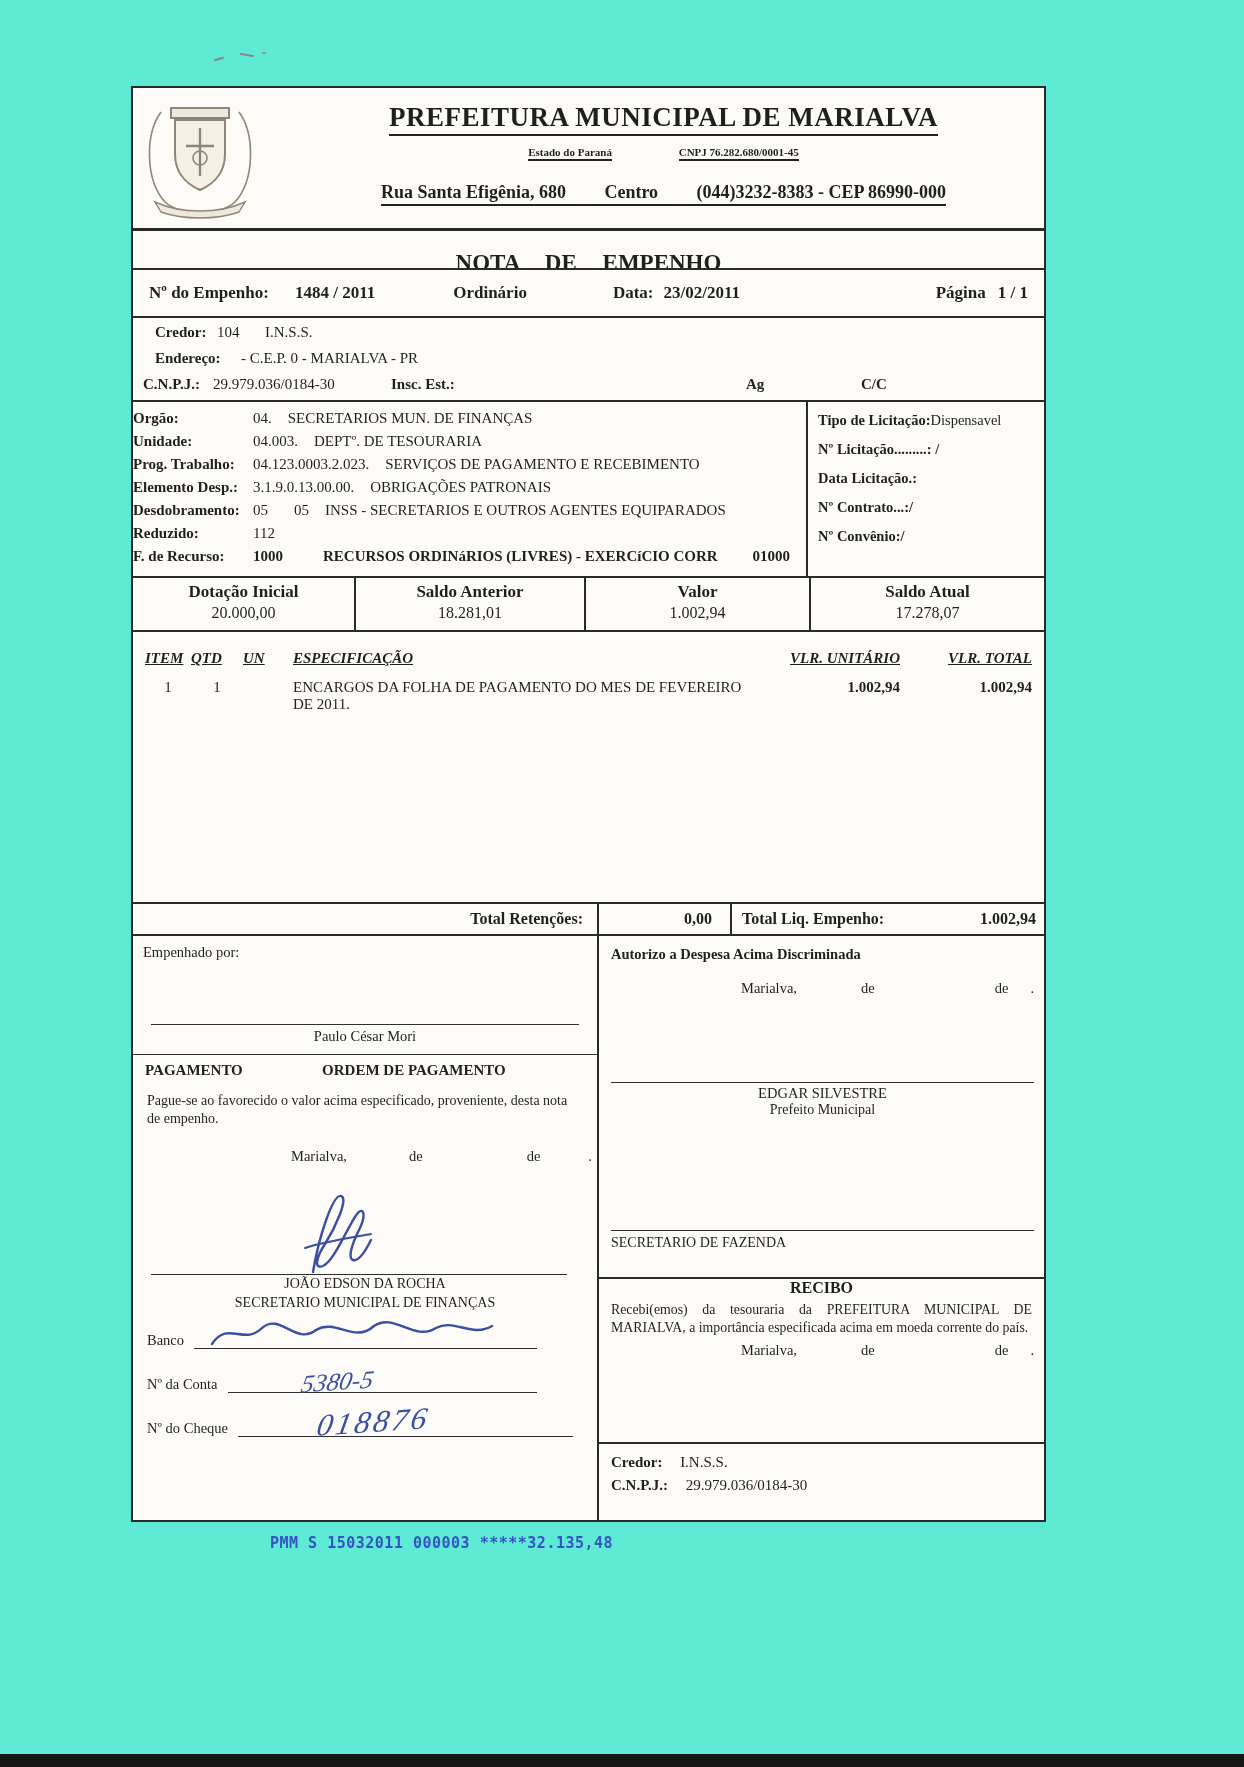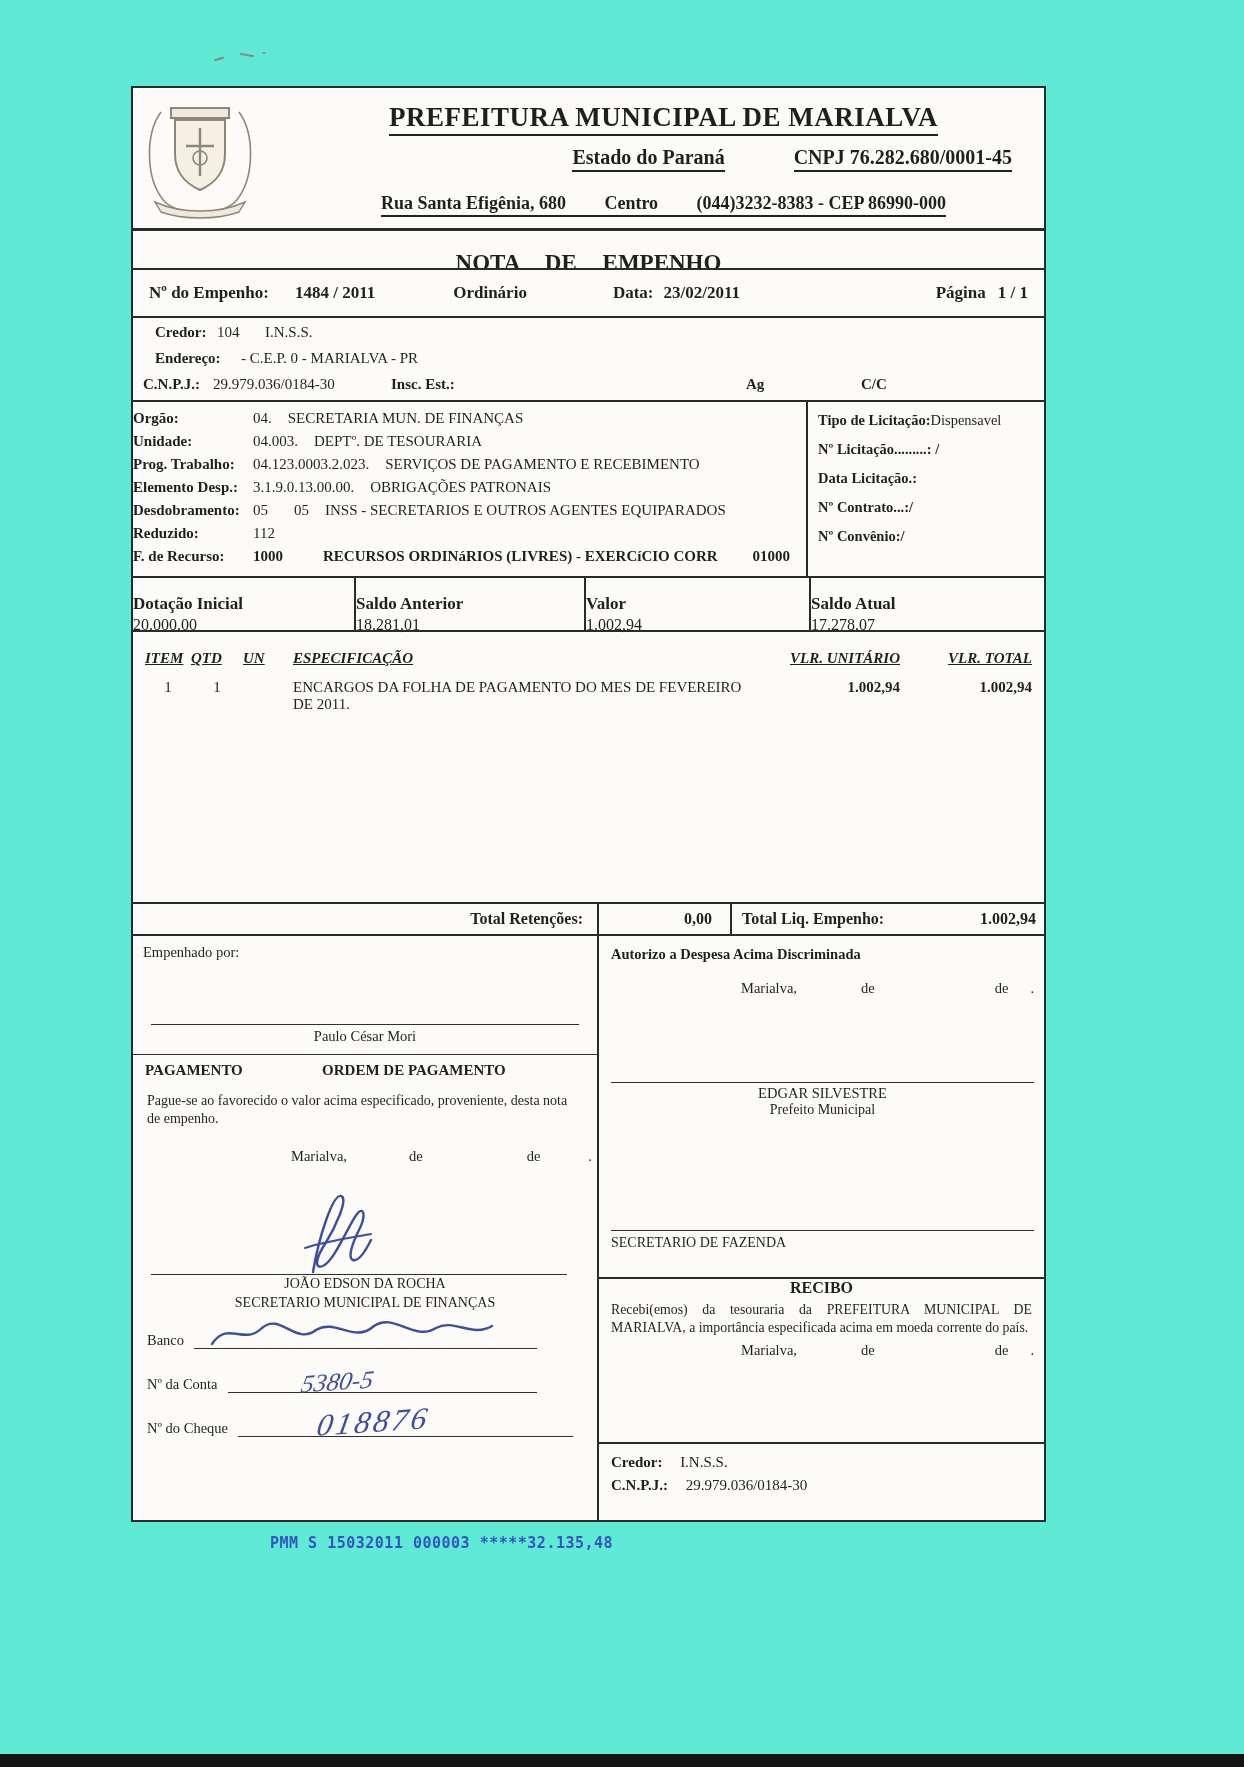--- a/index.html
+++ b/index.html
@@ -9,21 +9,21 @@
        border:2px solid #2a2a2a;box-sizing:border-box;}
   .sec{border-top:2px solid #2a2a2a;box-sizing:border-box;position:relative;}
   .b{font-weight:bold;}
   .u-seg{display:inline-block;border-bottom:2px solid #222;padding-bottom:1px;}
 
   
   .hdr{height:140px;position:relative;box-sizing:border-box;}
   .crest{position:absolute;left:8px;top:6px;}
   .hdr-text{margin-left:150px;text-align:center;padding-top:14px;}
   .hdr-title{font-size:27px;font-weight:bold;letter-spacing:.5px;}
-  .hdr-l2{margin-top:10px;font-size:20px;font-weight:bold;text-align:right;}
+  .hdr-l2{margin-top:10px;font-size:11px;font-weight:bold;}
   .hdr-l2 .u-seg{margin:0 32px;}
   .hdr-l3{margin-top:21px;font-size:18px;font-weight:bold;}
   .hdr-l3 .seg-gap{margin-left:34px;}
 
   
   .titlebar{height:40px;border-top:3px solid #2a2a2a;text-align:center;font-size:23px;
             font-weight:bold;word-spacing:20px;padding-top:19px;box-sizing:border-box;}
 
   
   .emprow{height:48px;display:flex;align-items:center;padding:0 16px;font-size:17px;font-weight:bold;}
@@ -48,21 +48,21 @@
   .cls-code2{margin-left:26px;flex:0 0 auto;}
   .cls-name{margin-left:16px;}
   .cls-spread{flex:1;}
   .licbox{position:absolute;top:0;bottom:0;right:0;width:238px;border-left:2px solid #2a2a2a;
           padding:10px 10px;box-sizing:border-box;font-size:14.5px;font-weight:bold;}
   .licbox div{margin-bottom:12px;}
   .licbox .norm{font-weight:normal;}
 
   
   .amounts{height:54px;display:flex;}
-  .amt-cell{box-sizing:border-box;padding-top:16px;}
+  .amt-cell{box-sizing:border-box;text-align:center;padding-top:4px;}
   .amt-cell.bd{border-right:2px solid #2a2a2a;}
   .amt-h{font-size:17px;font-weight:bold;}
   .amt-v{font-size:16px;margin-top:2px;}
 
   
   .items{height:272px;font-size:15px;padding:6px 12px;box-sizing:border-box;}
   .it-head{display:flex;font-style:italic;font-weight:bold;margin-top:12px;}
   .it-head span{text-decoration:underline;}
   .it-row{display:flex;margin-top:12px;}
   .c-item{width:46px;text-align:center;flex:0 0 auto;}
@@ -216,21 +216,21 @@
         <span style="left:613px;" class="b">Ag</span>
         <span style="left:728px;" class="b">C/C</span>
       </div>
     </div>
 
     <div class="sec orgao">
       <div class="cls-left">
         <div class="cls-line">
           <span class="cls-label">Orgão:</span>
           <span class="cls-code">04.</span>
-          <span class="cls-name">SECRETARIA MUN. DE FINANÇAS</span>
+          <span class="cls-name">SECRETARIOS MUN. DE FINANÇAS</span>
         </div>
         <div class="cls-line">
           <span class="cls-label">Unidade:</span>
           <span class="cls-code">04.003.</span>
           <span class="cls-name">DEPTº. DE TESOURARIA</span>
         </div>
         <div class="cls-line">
           <span class="cls-label">Prog. Trabalho:</span>
           <span class="cls-code">04.123.0003.2.023.</span>
           <span class="cls-name">SERVIÇOS DE PAGAMENTO E RECEBIMENTO</span>

